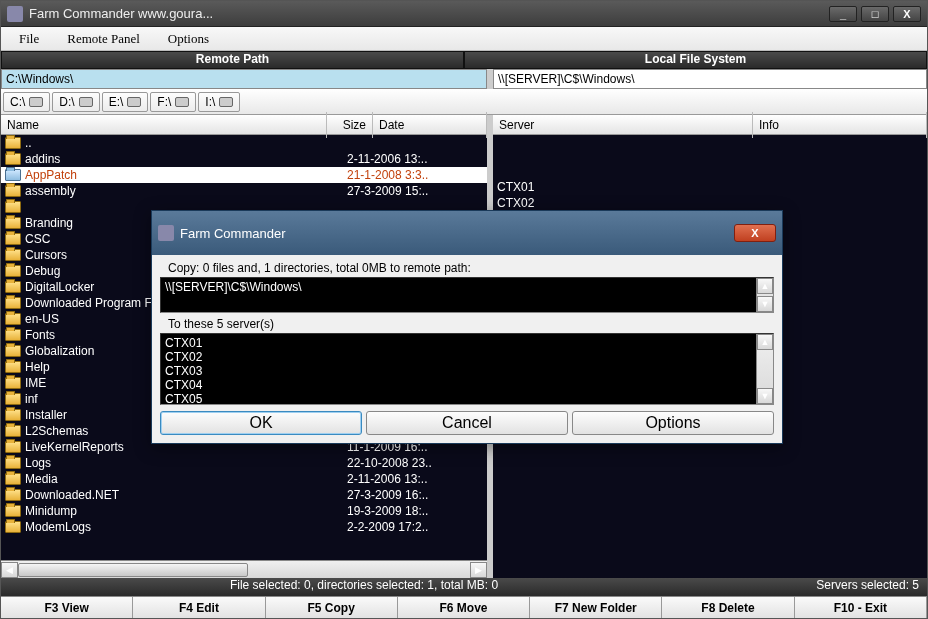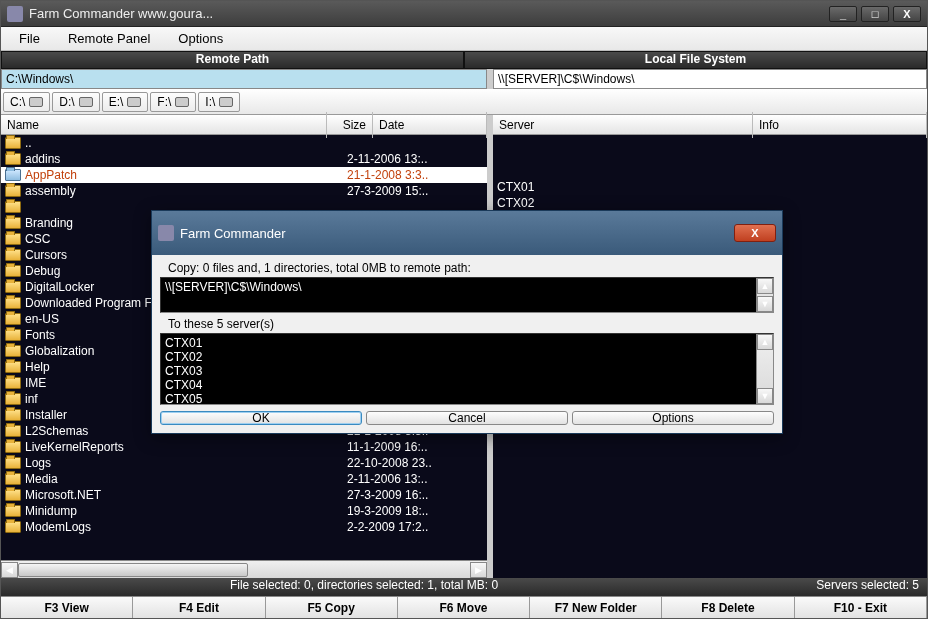--- a/index.html
+++ b/index.html
@@ -7,21 +7,21 @@
 
 
 .window { width: 928px; height: 619px; border: 1px solid #555; display: flex; flex-direction: column; }
 .titlebar { height: 26px; background: linear-gradient(#5a5a5a,#3d3d3d); display: flex; align-items: center; padding: 0 6px; color: #eee; border-bottom: 1px solid #222; }
 .titlebar .icon { width: 16px; height: 16px; background: #88a; border-radius: 2px; margin-right: 6px; }
 .titlebar .title { flex: 1; font-size: 13px; }
 .titlebar .ctrls { display: flex; gap: 4px; }
 .titlebar .ctrls .btn { width: 28px; height: 16px; background: linear-gradient(#6a6a6a,#444); border: 1px solid #222; border-radius: 2px; color: #fff; display: flex; align-items: center; justify-content: center; font-size: 11px; font-weight: bold; cursor: pointer; }
 
 .menubar { height: 24px; background: linear-gradient(#f8f8f8,#e8e8e8); display: flex; align-items: center; padding: 0 4px; color: #000; border-bottom: 1px solid #bbb; font-size: 13px; }
-.menubar .item { padding: 2px 14px; cursor: pointer; }
+.menubar .item { padding: 2px 14px; cursor: pointer; font-family: Liberation Serif, serif; }
 
 .panelhdr { display: flex; height: 18px; }
 .panelhdr > div { flex: 1; background: linear-gradient(#4a4a4a,#2a2a2a); color: #fff; text-align: center; font-weight: bold; font-size: 12px; border: 1px solid #111; }
 
 .pathrow { display: flex; height: 20px; align-items: stretch; }
 .pathrow .local { width: 486px; background: #b9e0ef; color: #000; padding: 2px 4px; border: 1px solid #888; }
 .pathrow .splitter { width: 6px; background: #ccc; }
 .pathrow .remote { flex: 1; background: #fff; color: #000; padding: 2px 4px; border: 1px solid #888; }
 
 .drivebar { height: 26px; background: linear-gradient(#fff,#e8e8e8); display: flex; align-items: center; padding: 2px; border-bottom: 1px solid #999; }
@@ -75,21 +75,21 @@
 .dialog .dbody { padding: 4px 8px 8px; color: #000; font-size: 12px; }
 .dialog .dlabel { margin: 2px 8px; }
 .dialog .dbox { background: #000; color: #fff; border: 1px inset #888; padding: 2px 4px; position: relative; }
 .dialog .dbox.h1 { height: 36px; }
 .dialog .dbox.h2 { height: 72px; line-height: 14px; }
 .dialog .dscroll { position: absolute; right: 0; top: 0; bottom: 0; width: 17px; background: linear-gradient(#f0f0f0,#d8d8d8); border-left: 1px solid #888; }
 .dialog .dscroll .arr { height: 16px; display: flex; align-items: center; justify-content: center; font-size: 9px; background: linear-gradient(#f8f8f8,#d8d8d8); border: 1px solid #888; }
 .dialog .dscroll .tr { flex: 1; }
 .dialog .dscroll { display: flex; flex-direction: column; }
 .dialog .dbtns { display: flex; gap: 4px; margin-top: 6px; }
-.dialog .dbtns .db { flex: 1; height: 14px; background: linear-gradient(#fdfdfd,#e2e2e2); border: 1px solid #888; border-radius: 3px; display: flex; align-items: center; justify-content: center; font-size: 12px; cursor: pointer; }
+.dialog .dbtns .db { flex: 1; height: 24px; background: linear-gradient(#fdfdfd,#e2e2e2); border: 1px solid #888; border-radius: 3px; display: flex; align-items: center; justify-content: center; font-size: 16px; cursor: pointer; }
 .dialog .dbtns .db.primary { border: 1px solid #3a8ac0; box-shadow: 0 0 0 1px #9ecff0 inset; }
 
 .rrow { height: 16px; display: flex; align-items: center; padding-left: 4px; color: #fff; font-size: 12px; cursor: pointer; }
 </style>
 </head>
 <body>
 
 <div class="window">
   <div class="titlebar">
     <div class="icon"></div>
@@ -298,21 +298,21 @@
             </div>
             <div class="row">
               <span class="fic folder"></span>
               <span class="c-name">Media</span>
               <span class="c-size">
                 <dir><span class="c-date">2-11-2006 13:..</span></dir>
               </span>
             </div>
             <div class="row">
               <span class="fic folder"></span>
-              <span class="c-name">Microsoft.NET</span>
+              <span class="c-name">Downloaded.NET</span>
               <span class="c-size">
                 <dir><span class="c-date">27-3-2009 16:..</span></dir>
               </span>
             </div>
             <div class="row">
               <span class="fic folder"></span>
               <span class="c-name">Minidump</span>
               <span class="c-size">
                 <dir><span class="c-date">19-3-2009 18:..</span></dir>
               </span>

